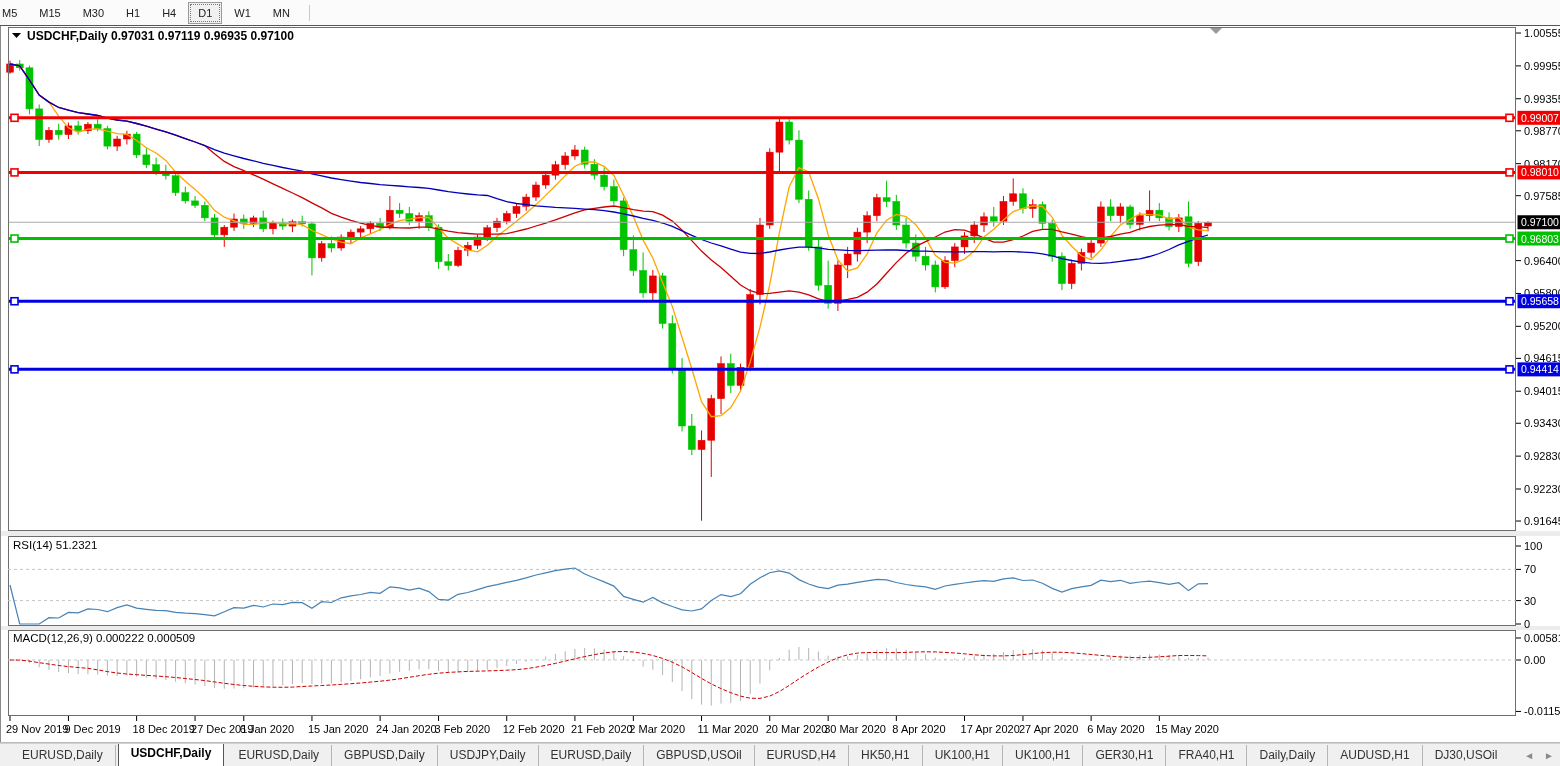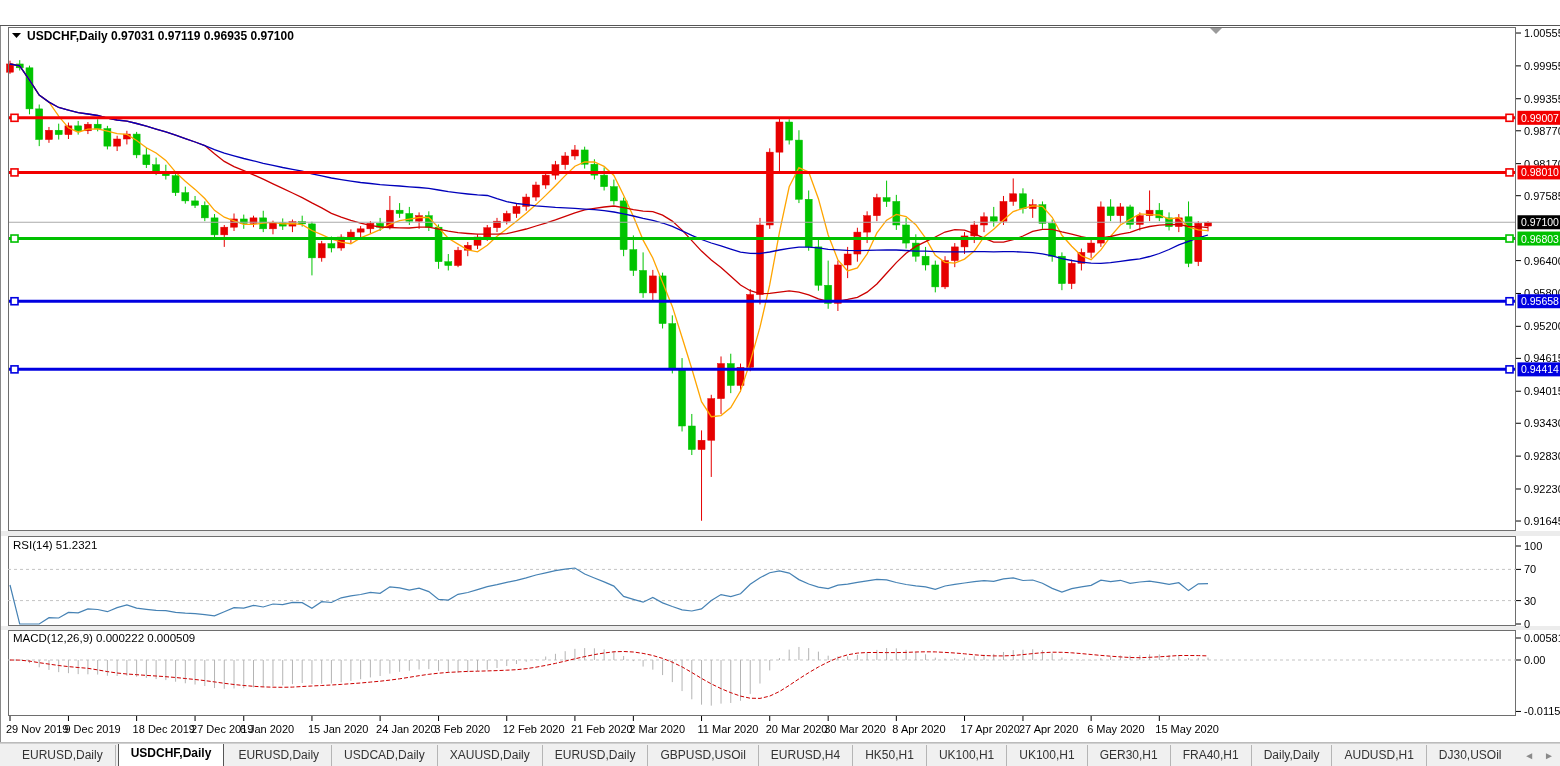--- a/index.html
+++ b/index.html
@@ -24,20 +24,31 @@
   .tab:last-child{border-right:none;}
   .tab.active{background:#ffffff;border:1px solid #555;border-right:1px solid #555;color:#000;
     font-weight:bold;margin:0 2px;padding:16px 12px 5px 12px;}
   #tab-arrows{margin-left:auto;margin-right:6px;display:flex;gap:10px;align-items:center;height:23px;}
   #tab-arrows span{color:#8a8a8a;font-size:10px;cursor:default;}
 </style>
 </head>
 <body>
 
 <div id="screen">
+  <div id="toolbar">
+      <div class="tf-btn">M5</div>
+      <div class="tf-btn">M15</div>
+      <div class="tf-btn">M30</div>
+      <div class="tf-btn">H1</div>
+      <div class="tf-btn">H4</div>
+      <div class="tf-btn active">D1</div>
+      <div class="tf-btn">W1</div>
+      <div class="tf-btn">MN</div>
+      <div class="tf-sep"></div>
+    </div>
   <svg id="chart-svg" width="1560" height="766">
       <rect x="0" y="25" width="1560" height="718" fill="#ffffff"></rect>
       <rect x="0" y="531" width="1560" height="5" fill="#ececec"></rect>
       <rect x="0" y="626" width="1560" height="4" fill="#ececec"></rect>
       <rect x="8" y="27" width="1508" height="504" fill="#ffffff"></rect>
       <rect x="8" y="536" width="1508" height="90" fill="#ffffff"></rect>
       <rect x="8" y="630" width="1508" height="86" fill="#ffffff"></rect>
       <g>
         <line x1="10" y1="60.68386460729598" x2="10" y2="73.82878738087445" stroke="#e60000" stroke-width="1"></line>
         <rect x="6.5" y="63.97009530069029" width="7" height="8.215576733486998" fill="#e60000" stroke="#e60000" stroke-width="0.5"></rect>
@@ -542,22 +553,22 @@
       <line x1="1091.14" y1="716" x2="1091.14" y2="721" stroke="#000"></line>
       <text x="1087.14" y="733" font-family="&quot;Liberation Sans&quot;,sans-serif" font-size="11" fill="#000">6 May 2020</text>
       <line x1="1159.32" y1="716" x2="1159.32" y2="721" stroke="#000"></line>
       <text x="1155.32" y="733" font-family="&quot;Liberation Sans&quot;,sans-serif" font-size="11" fill="#000">15 May 2020</text>
     </svg>
   <div id="tabbar">
     <div id="tabsbox">
         <span class="tab">EURUSD,Daily</span>
         <span class="tab active">USDCHF,Daily</span>
         <span class="tab">EURUSD,Daily</span>
-        <span class="tab">USDCAD,Daily</span>
-        <span class="tab">XAUUSD,Daily</span>
+        <span class="tab">GBPUSD,Daily</span>
+        <span class="tab">USDJPY,Daily</span>
         <span class="tab">EURUSD,Daily</span>
         <span class="tab">GBPUSD,USOil</span>
         <span class="tab">EURUSD,H4</span>
         <span class="tab">HK50,H1</span>
         <span class="tab">UK100,H1</span>
         <span class="tab">UK100,H1</span>
         <span class="tab">GER30,H1</span>
         <span class="tab">FRA40,H1</span>
         <span class="tab">Daily,Daily</span>
         <span class="tab">AUDUSD,H1</span>

